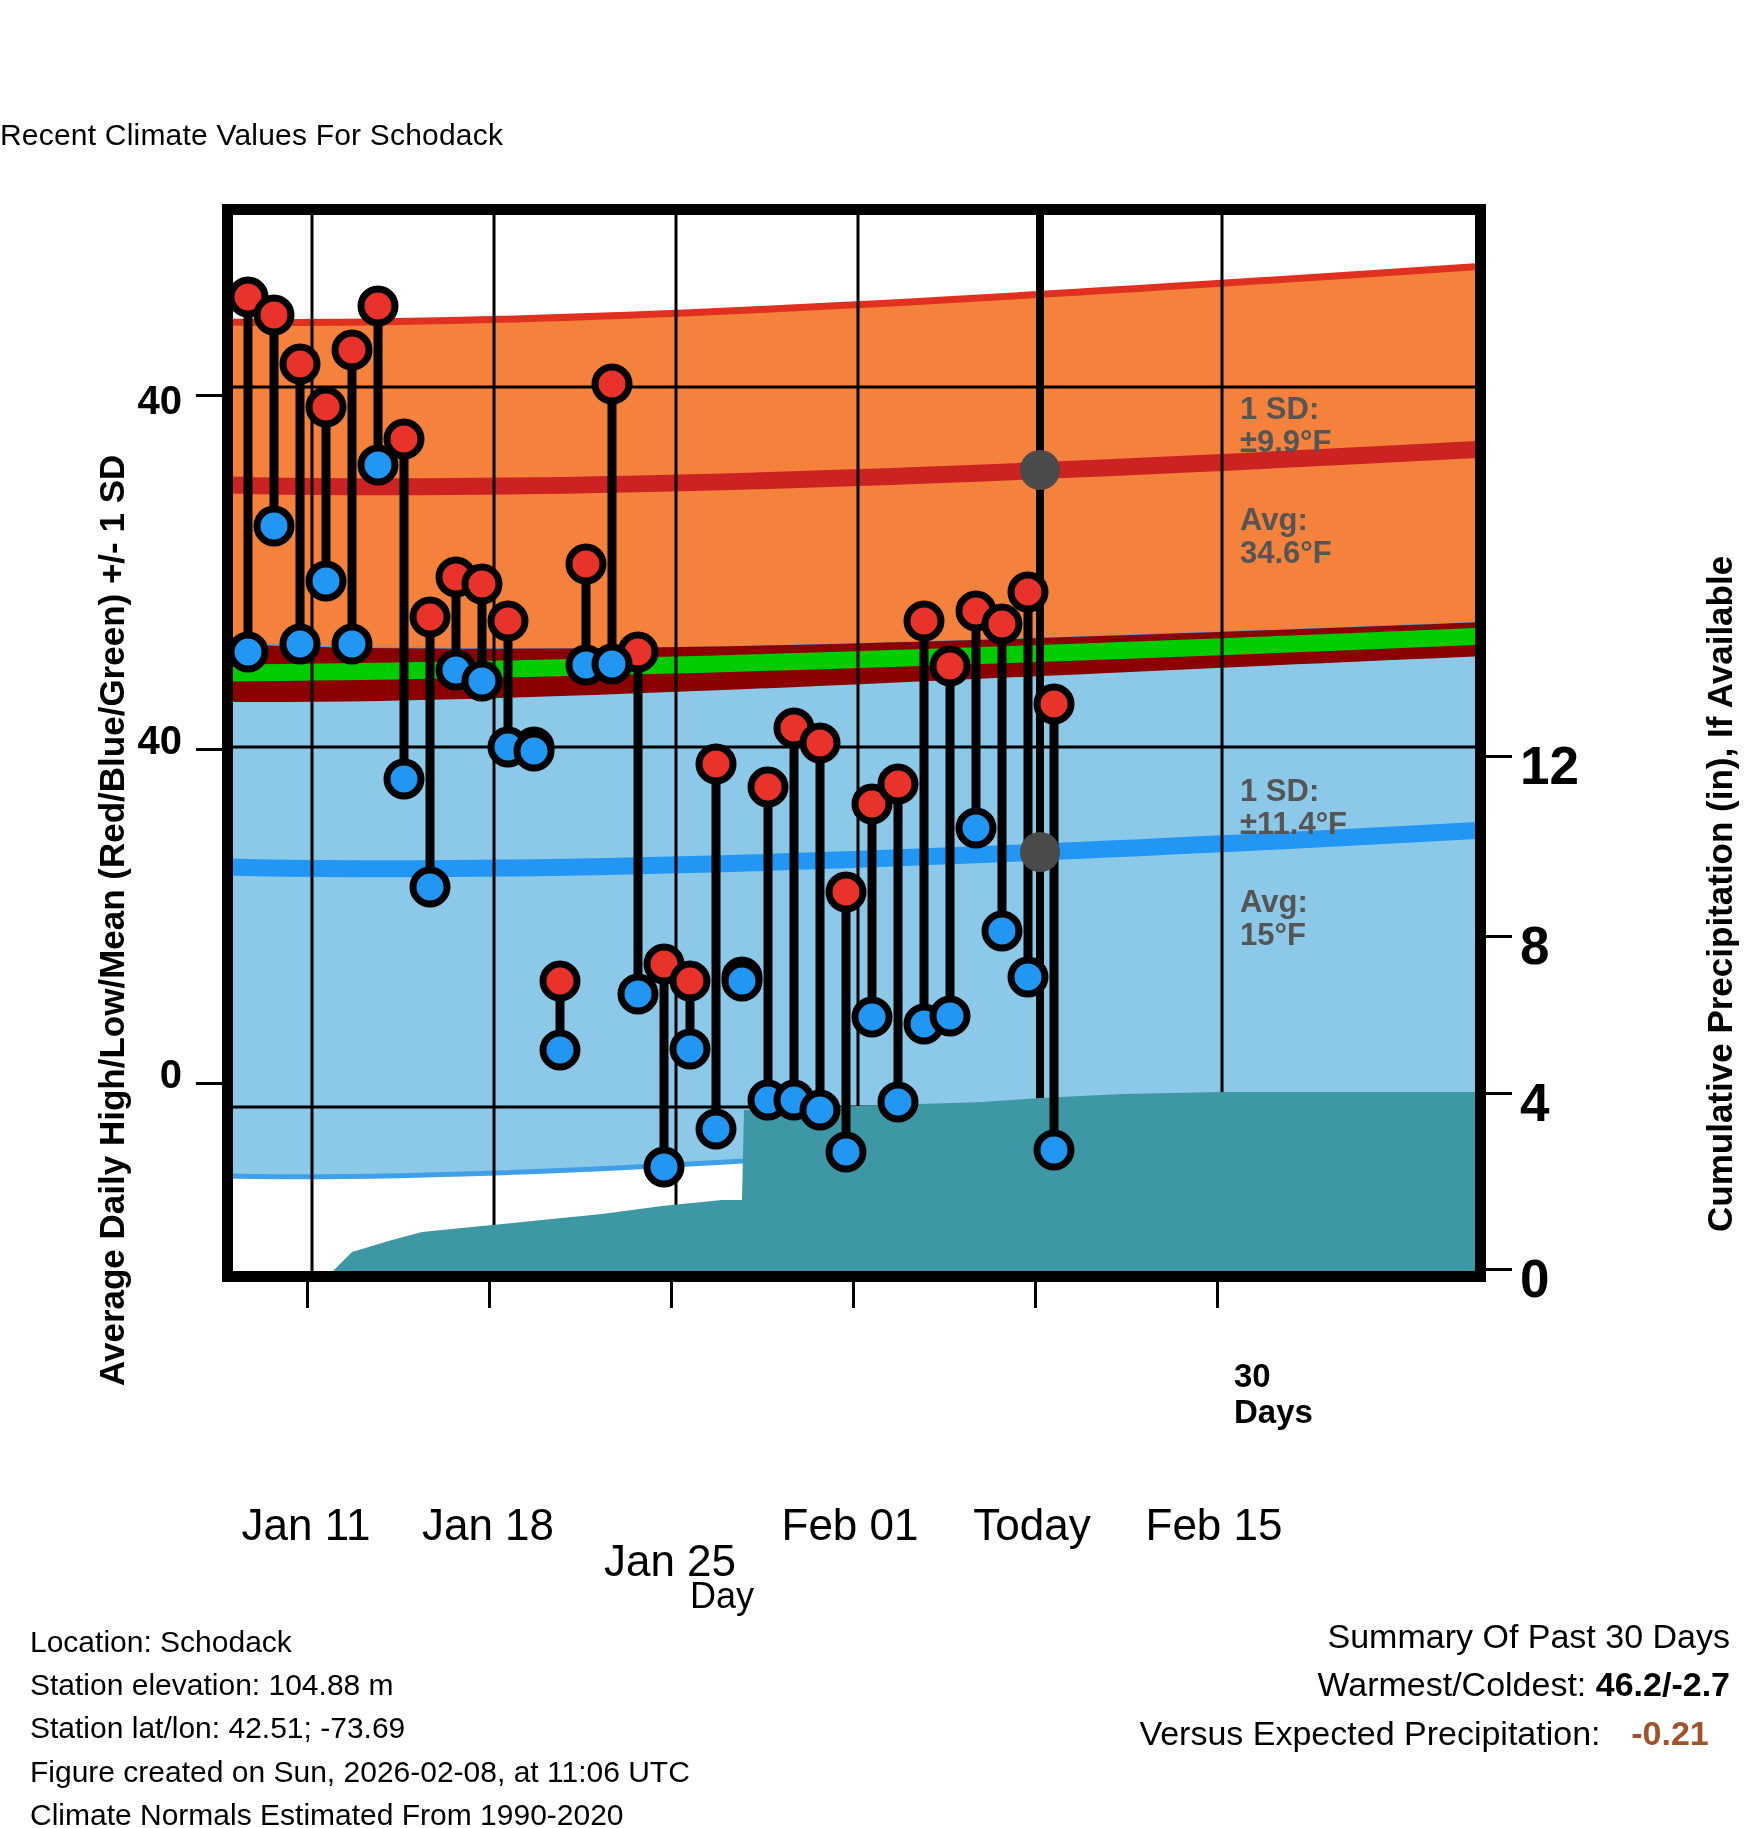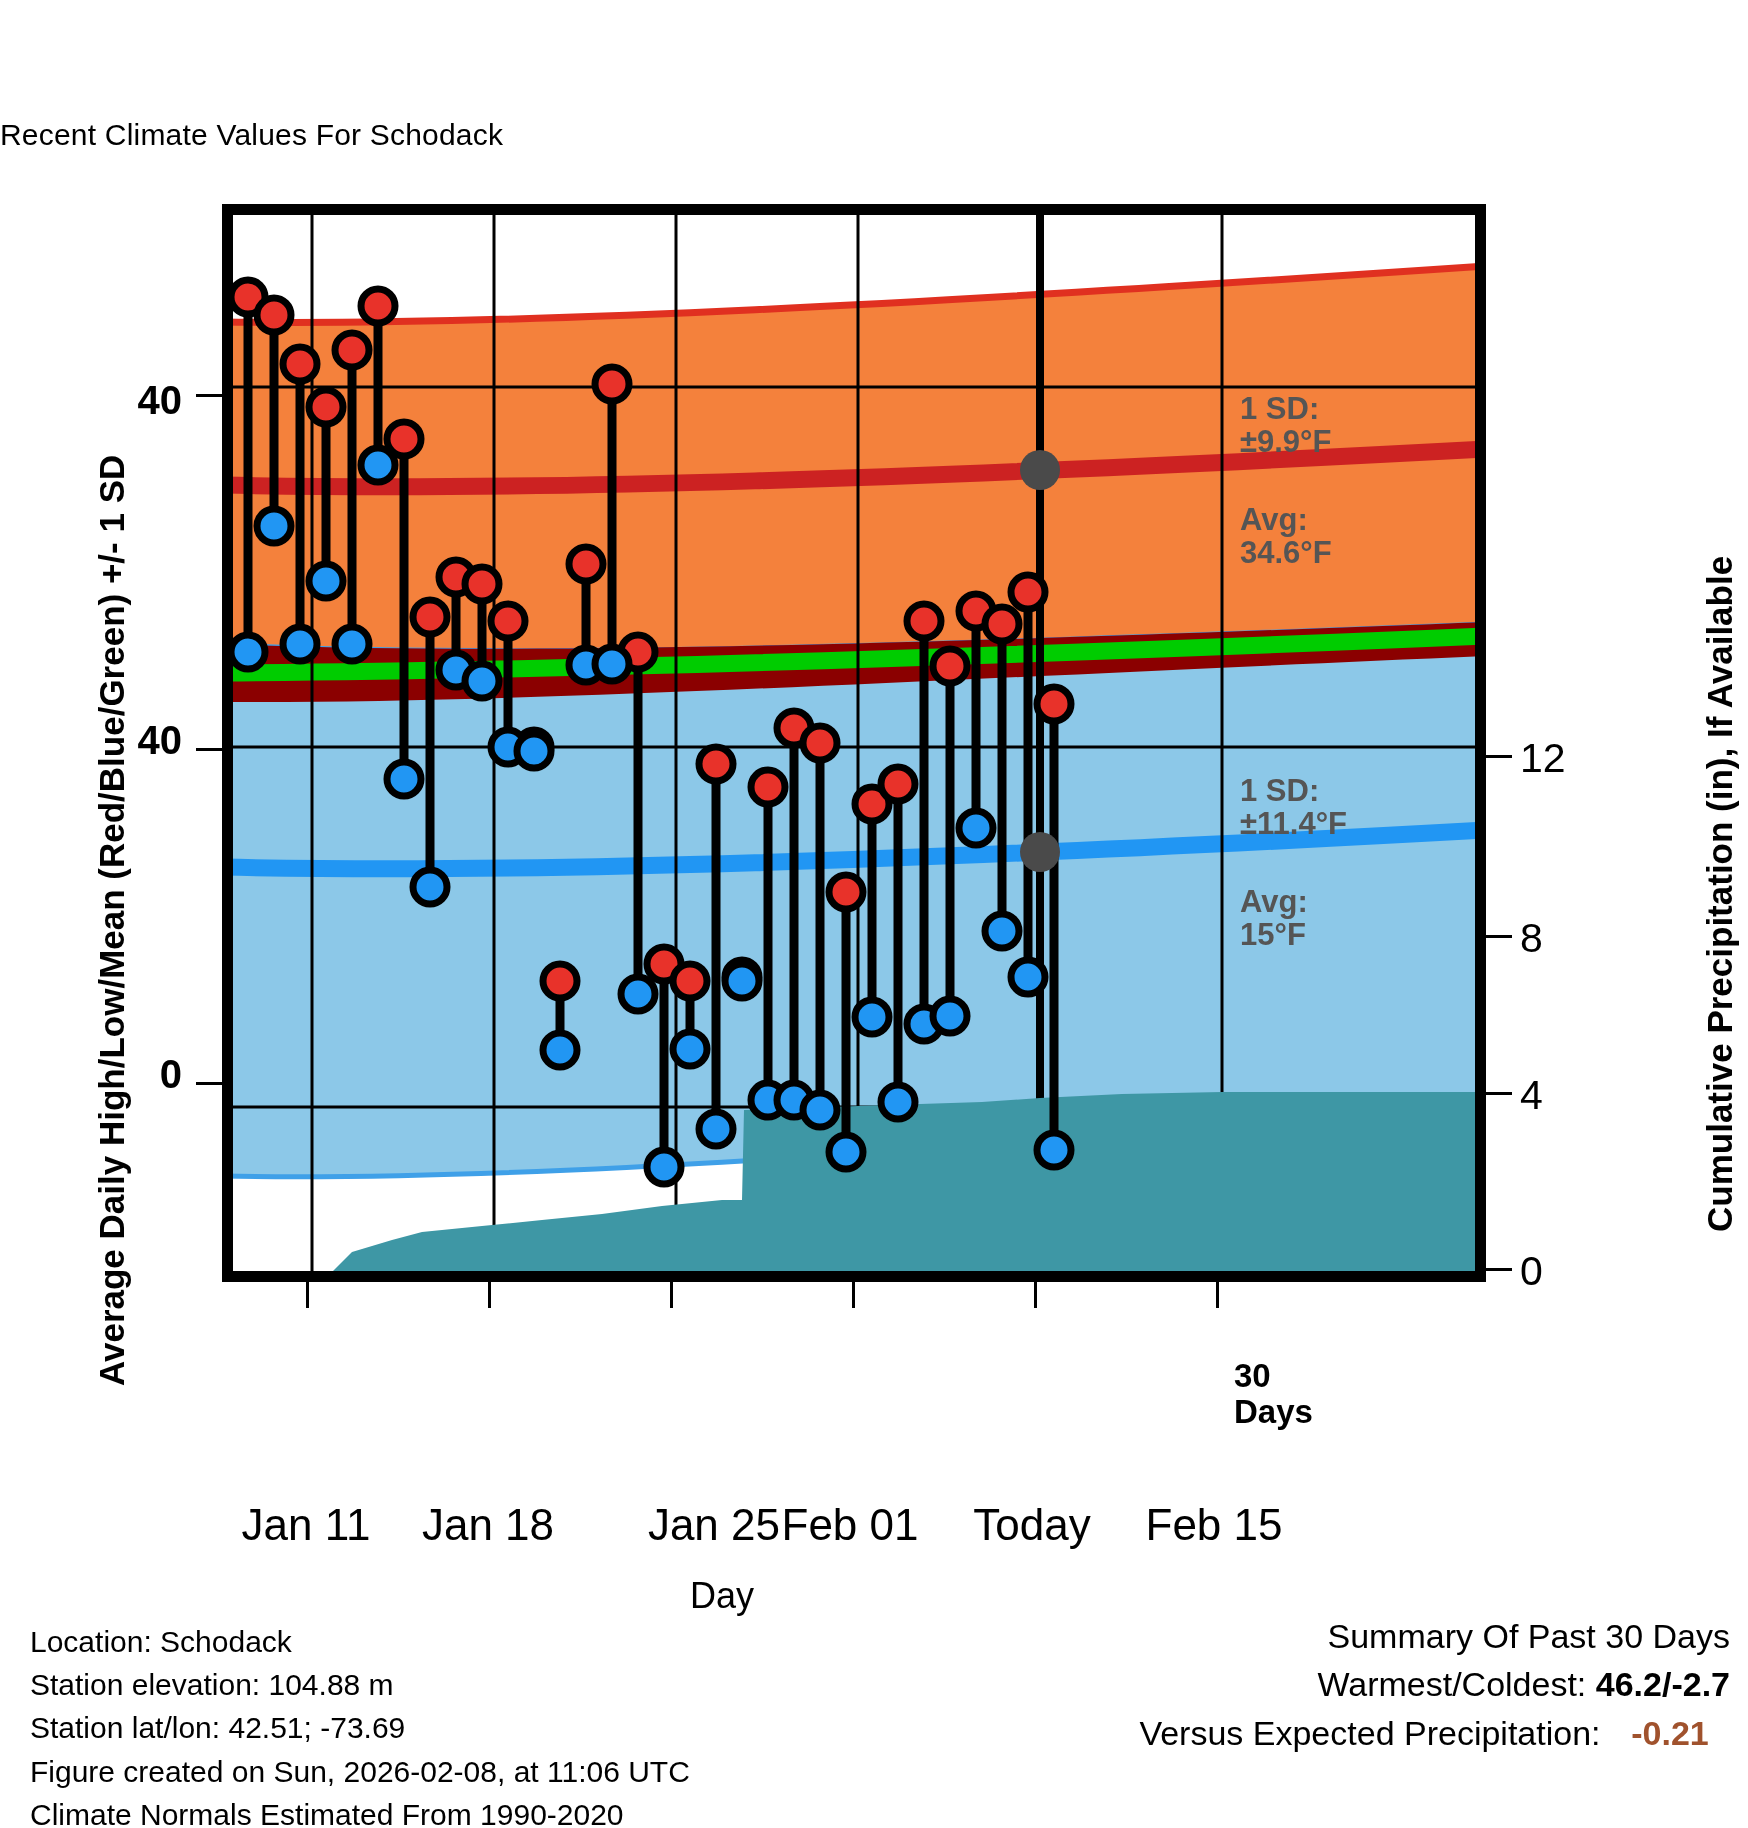--- a/index.html
+++ b/index.html
@@ -7,21 +7,21 @@
   #fig{position:absolute;inset:0;}
   .title{position:absolute;left:0;top:118px;width:1748px;text-align:left;font-size:30px;letter-spacing:.2px;}
   .ylabel{position:absolute;transform:rotate(-90deg);transform-origin:left top;font-size:35px;font-weight:600;white-space:nowrap;}
   .ylabel-left{left:92px;top:1386px;}
   .ylabel-right{left:1700px;top:1232px;}
   .xlabel{position:absolute;left:0;top:1575px;width:1444px;text-align:center;font-size:36px;}
   .plotwrap{position:absolute;left:222px;top:204px;width:1264px;height:1078px;}
   .frame{position:absolute;inset:0;border:11px solid #000;box-sizing:border-box;}
   svg.canvas{position:absolute;left:0;top:0;width:100%;height:100%;display:block;}
   .ytick-lbl{position:absolute;font-size:40px;font-weight:700;text-align:right;width:110px;}
-  .ytick-r{position:absolute;font-size:41px;text-align:left;width:110px;}
+  .ytick-r{position:absolute;font-size:53px;text-align:left;width:110px;font-weight:bold;}
   .xtick-lbl{position:absolute;font-size:44px;text-align:center;width:220px;}
   .ann{position:absolute;font-size:31px;font-weight:700;color:#555555;line-height:1.08;white-space:pre;}
   .daysann{position:absolute;font-size:33px;font-weight:700;color:#000;line-height:1.08;white-space:pre;}
   .foot{position:absolute;font-size:30px;line-height:1.44;white-space:pre;}
   .footL{left:30px;top:1620px;}
   .sumwrap{position:absolute;right:18px;top:1612px;text-align:right;font-size:34px;line-height:1.42;}
   .sumrow{white-space:nowrap;margin-left:48px;}
   .sv{font-weight:700;display:inline-block;min-width:120px;text-align:center;}
   .blue{color:#1f9ff0;}
   .brown{color:#a0522d;}
@@ -42,21 +42,21 @@
   <div class="ytick-lbl" style="left:72px;top:718px;">40</div>
   <div class="ytick-lbl" style="left:72px;top:1052px;">0</div>
 
   <div class="ytick-r" style="left:1520px;top:735px;">12</div>
   <div class="ytick-r" style="left:1520px;top:915px;">8</div>
   <div class="ytick-r" style="left:1520px;top:1072px;">4</div>
   <div class="ytick-r" style="left:1520px;top:1248px;">0</div>
 
   <div class="xtick-lbl" style="left:196px;top:1500px;">Jan 11</div>
   <div class="xtick-lbl" style="left:378px;top:1500px;">Jan 18</div>
-  <div class="xtick-lbl" style="left:560px;top:1500px;text-align:right;">Jan 25</div>
+  <div class="xtick-lbl" style="left:560px;top:1536px;">Jan 25</div>
   <div class="xtick-lbl" style="left:740px;top:1500px;">Feb 01</div>
   <div class="xtick-lbl" style="left:922px;top:1500px;">Today</div>
   <div class="xtick-lbl" style="left:1104px;top:1500px;">Feb 15</div>
 
   <div class="plotwrap">
     <svg class="canvas" viewBox="0 0 1264 1078" preserveAspectRatio="none">
       <defs>
         <clipPath id="clipPlot">
             <rect x="0" y="0" width="1264" height="1078"></rect>
           </clipPath>

